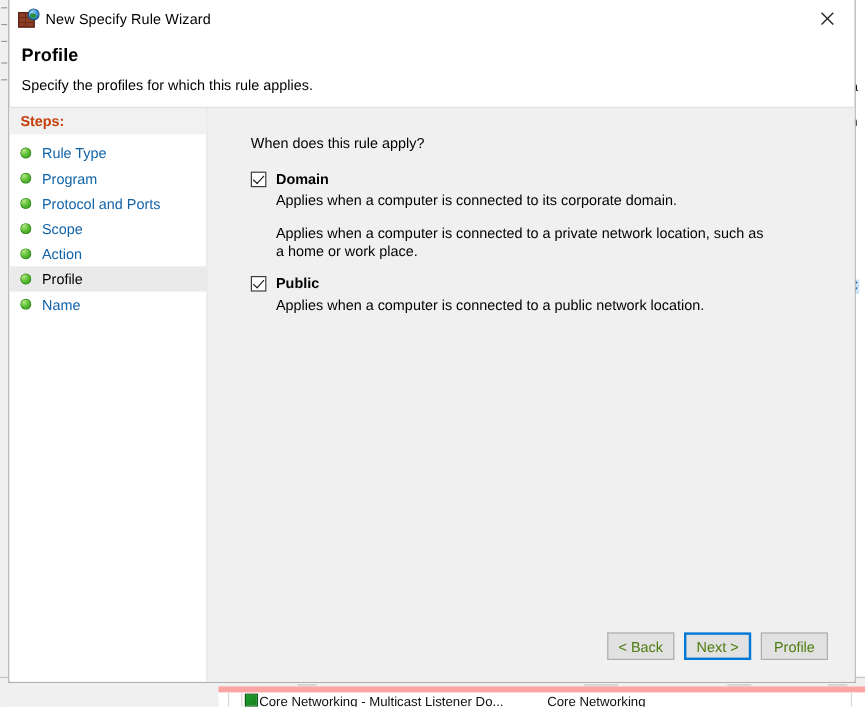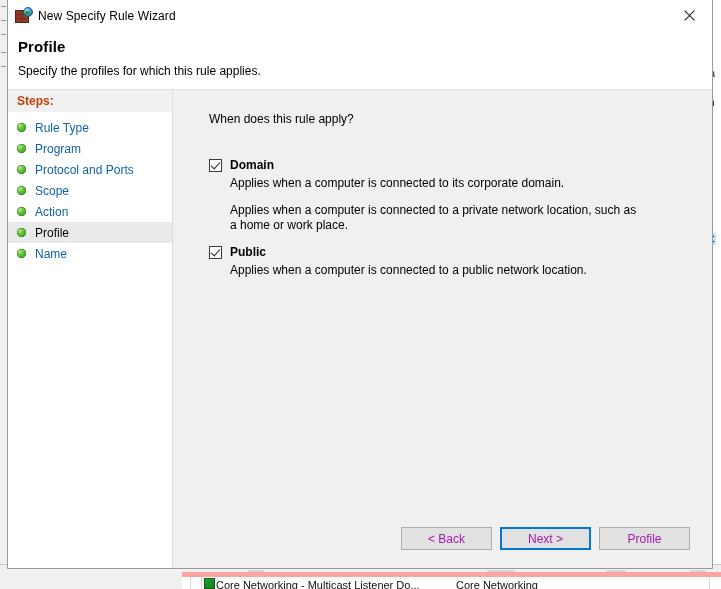--- a/index.html
+++ b/index.html
@@ -273,21 +273,21 @@
     background: #f0f0f0;
     padding: 22px 0 0 36px;
     box-sizing: border-box;
     position: relative;
     display: flex;
     flex-direction: column;
   }
   .question {
     font-size: 12px;
     color: #000000;
-    margin: 0 0 32px 0;
+    margin: 0 0 16px 0;
   }
   .options { margin: 0; }
   .option-block { margin-bottom: 12px; }
   .option-head {
     display: flex;
     align-items: flex-end;
   }
   .cb {
     width: 13px; height: 13px;
     min-width: 13px;
@@ -324,27 +324,27 @@
 
   
   .footer {
     margin-top: auto;
     padding: 0 22px 18px 0;
     display: flex;
     justify-content: flex-end;
     gap: 8px;
   }
   .btn {
-    width: 91px;
+    width: 56px;
     height: 23px;
     background: #e1e1e1;
     border: 1px solid #adadad;
     font-family: "Liberation Sans", sans-serif;
     font-size: 12px;
-    color: #a21caf;
+    color: #4d7c0f;
     cursor: default;
     box-sizing: border-box;
     display: flex;
     align-items: center;
     justify-content: center;
     padding: 0;
   }
   .btn.focused {
     border: 2px solid #0078d7;
   }

